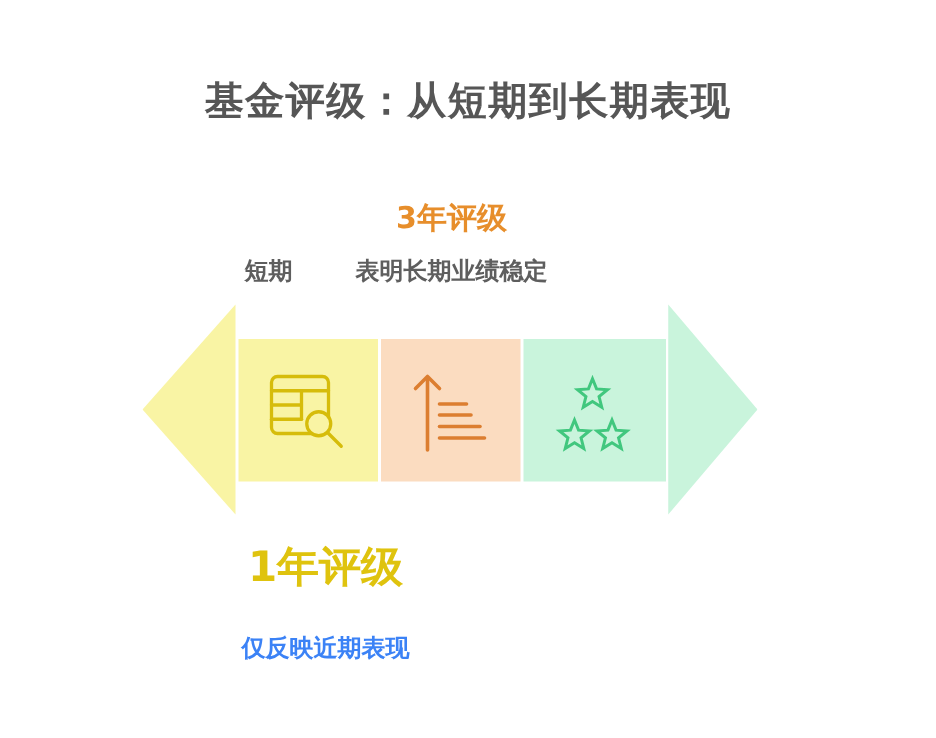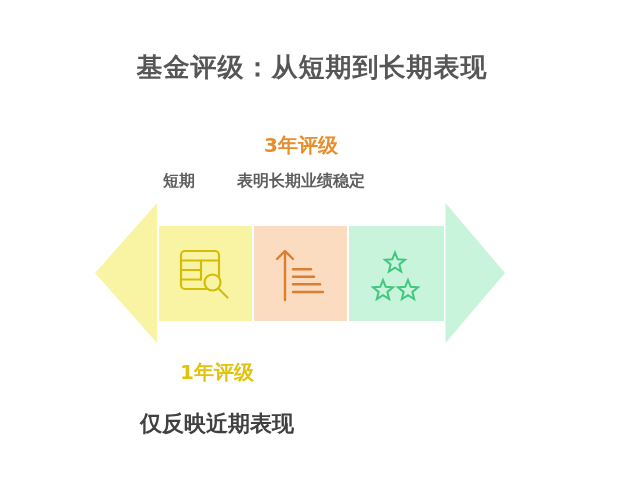--- a/index.html
+++ b/index.html
@@ -39,28 +39,28 @@
   .lbl-short{left:95px;width:100px;text-align:right;}
   .lbl-mid{left:236px;width:130px;}
   .lbl-long{left:410px;width:100px;}
   .arrow-svg{
     position:absolute;
     left:95px;top:201px;
     width:410px;height:144px;
   }
   .yr-lbl{
     top:359px;width:120px;
-    font-size:20px;
+    font-size:28px;
   }
   .ann-1yr{left:157px;color:#DFC30E;}
   .ann-5yr{left:318px;color:#3EC584;}
   .desc{
-    top:409px;width:156px;
-    font-size:22px;
-    color:#404040;
+    top:422px;width:156px;
+    font-size:16px;
+    color:#3b82f6;
   }
   .desc-1yr{left:139px;}
   .desc-5yr{left:300px;}
 </style>
 </head>
 <body>
 
 <div class="canvas">
 
   <div class="txt title">基金评级：从短期到长期表现</div>

